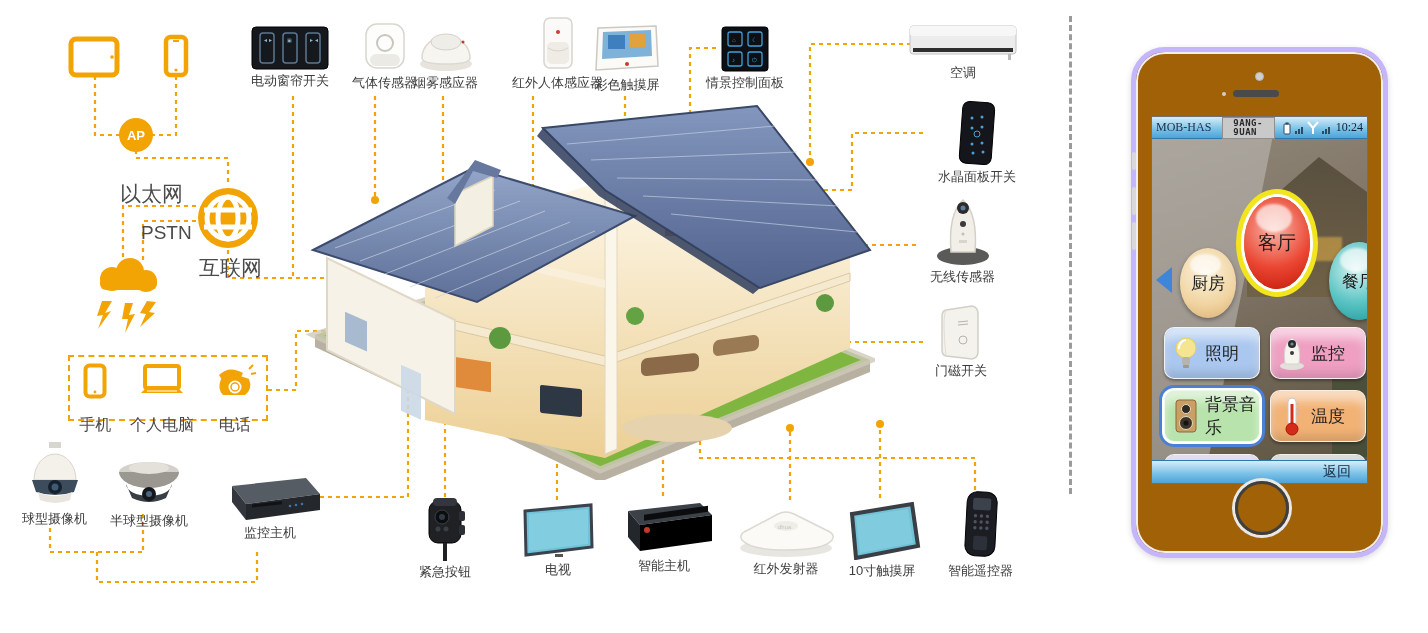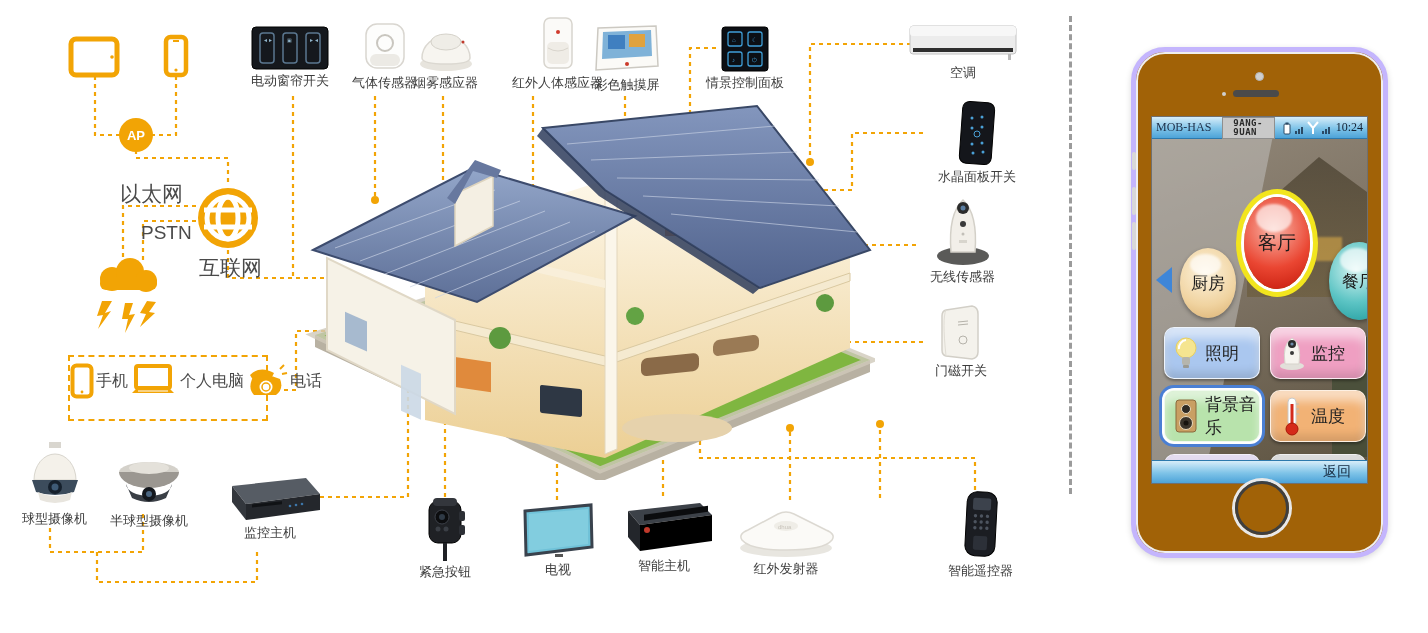--- a/index.html
+++ b/index.html
@@ -5,21 +5,21 @@
   html,body{margin:0;padding:0;background:#fff;font-family:"Liberation Sans","DejaVu Sans",sans-serif;}
   #stage{position:relative;width:1428px;height:633px;background:#fff;overflow:hidden;}
   svg{display:block}
   
   .dev{position:absolute;display:flex;flex-direction:column;align-items:center;gap:4px;}
   .dev .lbl{font-size:13px;color:#3d3d3d;white-space:nowrap;line-height:1.1;}
   .netlbl{position:absolute;color:#4a4a4a;white-space:nowrap;}
   #wires{position:absolute;left:0;top:0;pointer-events:none;}
   #divider{position:absolute;left:1069px;top:16px;height:478px;border-left:3px dashed #9b9b9b;}
   .clients-box{position:absolute;left:68px;top:355px;width:200px;height:66px;border:2px dashed #F2A405;display:flex;align-items:flex-start;justify-content:space-around;padding-top:6px;box-sizing:border-box;}
-  .client{display:flex;align-items:center;gap:2px;}
+  .client{display:flex;flex-direction:column;align-items:center;gap:16px;}
   .client .clbl{font-size:16px;color:#4a4a4a;white-space:nowrap;}
   
   #phone{position:absolute;left:1131px;top:47px;width:247px;height:501px;background:#a16207;border:5px solid #c4b5fd;border-radius:34px;box-shadow:inset 0 0 0 2px #efefef,0 2px 6px rgba(0,0,0,.15);}
   .sidebtn{position:absolute;left:-4px;width:4px;background:#d8d8d8;border-radius:2px;}
   #cam-dot{position:absolute;left:119px;top:20px;width:7px;height:7px;border-radius:50%;background:#cfcfcf;border:1px solid #b5b5b5;}
   #speaker{position:absolute;left:97px;top:38px;width:46px;height:7px;border-radius:4px;background:#4a4a4a;}
   #spk-dot{position:absolute;left:86px;top:40px;width:4px;height:4px;border-radius:50%;background:#cfcfcf;}
   #screen{position:absolute;left:15px;top:64px;width:215px;height:366px;border:1px solid #6f6f6f;background:linear-gradient(160deg,#93897a 0%,#7d7263 45%,#5c523f 100%);overflow:hidden;}
   #glass{position:absolute;left:0;top:0;width:100%;height:100%;background:rgba(205,205,205,.45);clip-path:polygon(0 0,58% 0,24% 100%,0 100%);pointer-events:none;}
   #statusbar{position:absolute;left:0;top:0;width:100%;height:22px;background:linear-gradient(#d7edf9,#7ec3e8 55%,#4da3d8);border-bottom:1px solid #2c79ad;display:flex;align-items:center;box-sizing:border-box;padding:0 4px;gap:3px;}
@@ -419,20 +419,27 @@
   <div class="dev" style="left:734px;top:504px">
     <svg width="104" height="54" viewBox="0 0 104 54">
       <ellipse cx="52" cy="44" rx="46" ry="9" fill="#e8e6e0"></ellipse>
       <path d="M8,36 q-4,-6 6,-10 l30,-16 q8,-4 16,0 l32,16 q10,4 6,10 q-8,10 -45,10 q-37,0 -45,-10 z" fill="#fbfaf7" stroke="#dcd9d2" stroke-width="1.5"></path>
       <ellipse cx="52" cy="22" rx="12" ry="5" fill="#efede7"></ellipse>
       <text x="44" y="25" font-size="6" fill="#c8c4bb">dhua</text>
     </svg>
     <span class="lbl">红外发射器</span>
   </div>
 
+  <div class="dev" style="left:842px;top:500px">
+    <svg width="80" height="60" viewBox="0 0 80 60">
+      <polygon points="10,14 70,4 76,46 14,58" fill="#70c2d8" stroke="#3a3e45" stroke-width="4"></polygon>
+      <polygon points="14,17 66,9 71,43 18,53" fill="#8ed3e4" opacity=".55"></polygon>
+    </svg>
+    <span class="lbl">10寸触摸屏</span>
+  </div>
 
   <div class="dev" style="left:948px;top:490px">
     <svg width="54" height="70" viewBox="0 0 54 70">
       <rect x="12" y="2" width="30" height="64" rx="10" fill="#1b1d22" stroke="#000" transform="rotate(3 27 35)"></rect>
       <rect x="18" y="8" width="18" height="12" rx="2" fill="#3c424c" transform="rotate(3 27 35)"></rect>
       <g fill="#4d545f" transform="rotate(3 27 35)">
         <circle cx="21" cy="26" r="1.7"></circle>
           <circle cx="27" cy="26" r="1.7"></circle>
           <circle cx="33" cy="26" r="1.7"></circle>
         <circle cx="21" cy="32" r="1.7"></circle>

